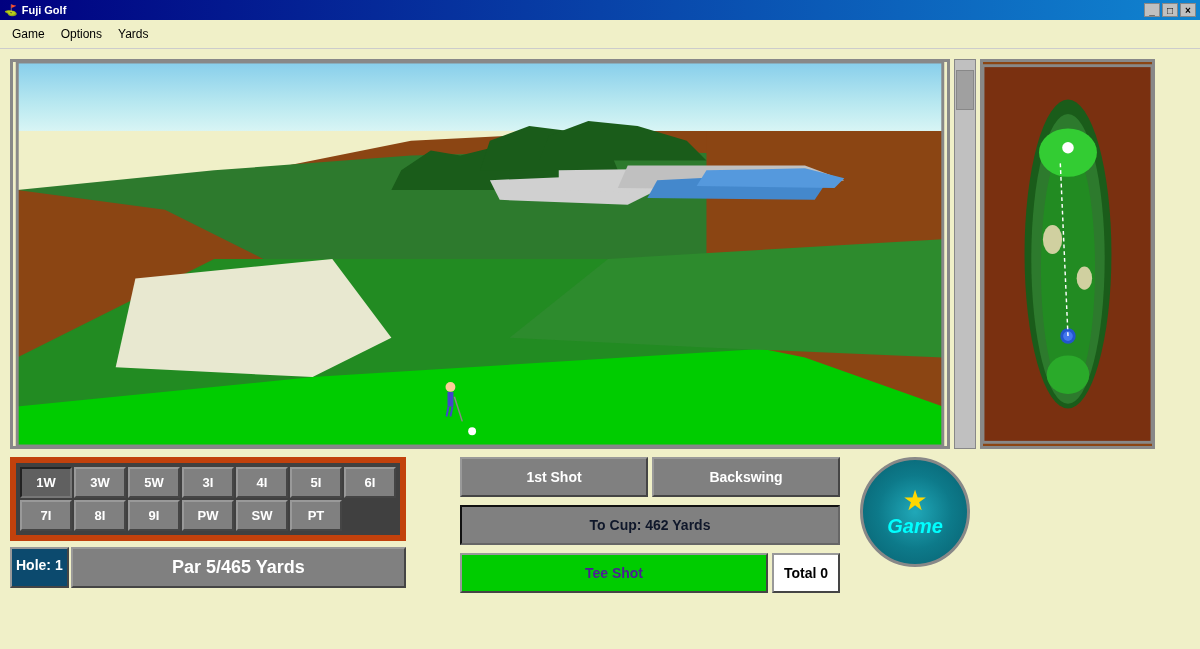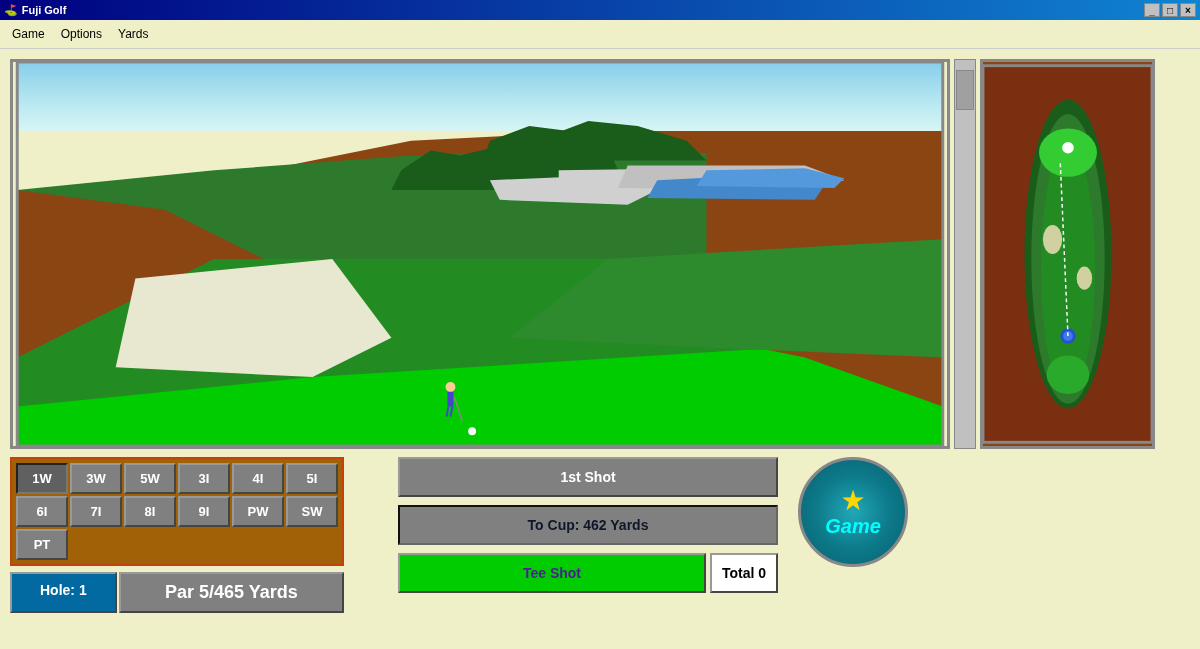--- a/index.html
+++ b/index.html
@@ -108,25 +108,25 @@
       height: 390px;
       border: 3px solid #888;
       background: #8B4513;
       position: relative;
       overflow: hidden;
     }
 
     
     .club-grid {
       display: grid;
-      grid-template-columns: repeat(6, 1fr);
+      grid-template-columns: repeat(7, 1fr);
       gap: 2px;
-      border: 2px solid #c2410c;
+      border: 6px solid #c2410c;
       padding: 4px;
-      background: #a16207;
+      background: #404040;
     }
     .club-btn {
       background: #808080;
       color: white;
       border: 2px outset #999;
       font-size: 13px;
       font-weight: bold;
       padding: 6px 4px;
       text-align: center;
       cursor: pointer;
@@ -142,26 +142,26 @@
       cursor: default;
     }
 
     
     .bottom-info {
       display: flex;
       gap: 2px;
       margin-top: 2px;
     }
     .hole-label {
-      background: #0369a1;
+      background: #0c4a6e;
       color: white;
       border: 2px outset #999;
       font-size: 14px;
       font-weight: bold;
-      padding: 8px 28px;
+      padding: 8px 4px;
       text-align: center;
     }
     .par-label {
       background: #808080;
       color: white;
       border: 2px outset #999;
       font-size: 18px;
       font-weight: bold;
       padding: 8px 20px;
       text-align: center;
@@ -403,20 +403,21 @@
 
         <div class="bottom-info">
           <div class="hole-label">Hole: 1</div>
           <div class="par-label">Par 5/465 Yards</div>
         </div>
       </div>
 
       <div class="shot-controls">
         <div class="shot-row">
           <div class="shot-btn">1st Shot</div>
+          <div class="shot-btn">Backswing</div>
         </div>
         <div class="shot-row">
           <div class="info-display" style="flex:1;">To Cup: 462 Yards</div>
         </div>
         <div class="shot-row">
           <div class="shot-btn active">Tee Shot</div>
           <div class="total-btn">Total 0</div>
         </div>
       </div>
 

